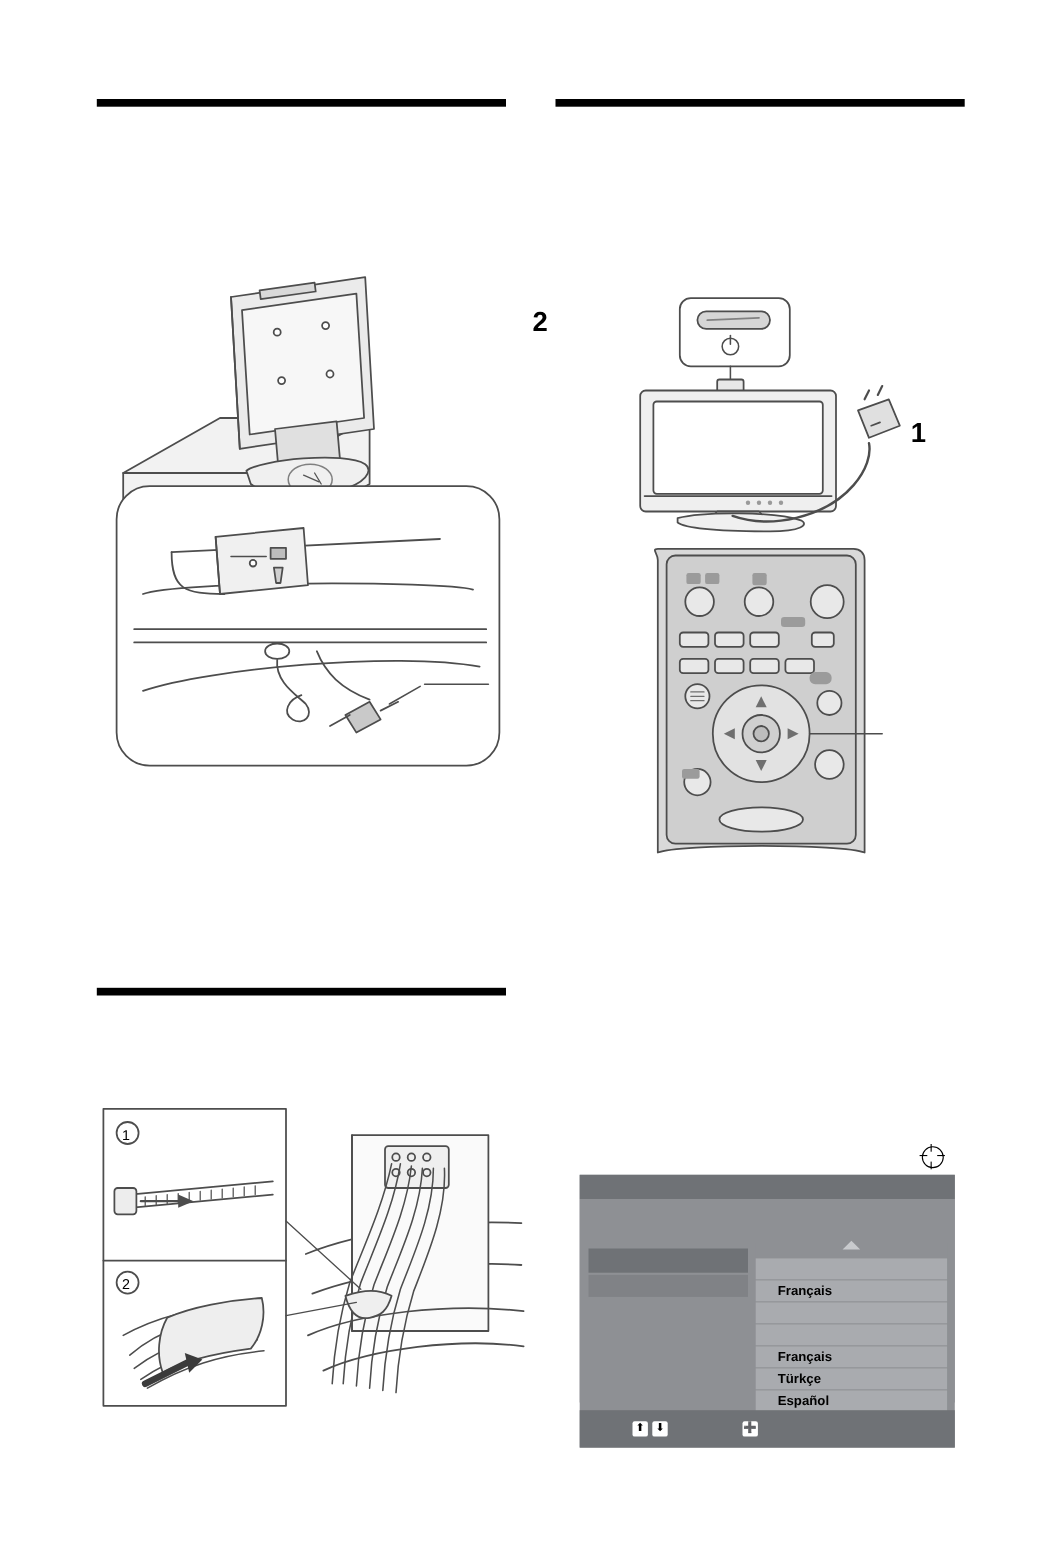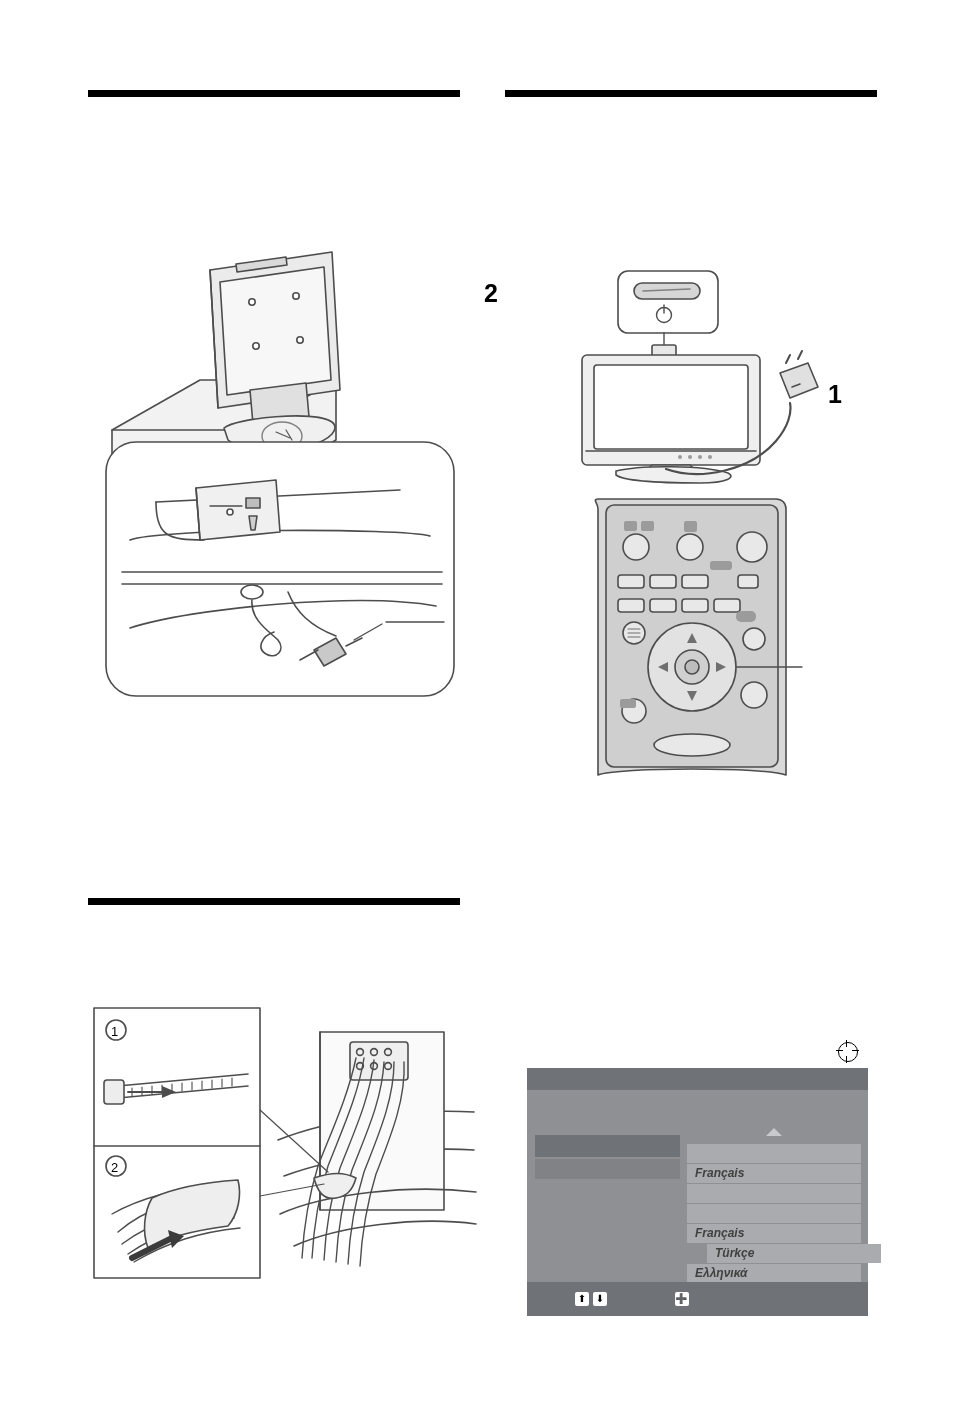--- a/index.html
+++ b/index.html
@@ -89,26 +89,25 @@
     width: 174px; height: 180px;
     background: #8e9094;
   }
   .osd-item {
     position: absolute;
     left: 0;
     width: 174px;
     height: 19px;
     font-size: 12px;
     font-weight: bold;
-    color: #404040;
-    padding-left: 8px;
+    color: #000000;
+    padding-left: 20px;
     box-sizing: border-box;
     line-height: 19px;
     background: #a9abaf;
-    font-style: italic;
   }
   .osd-item.blank { background: #a9abaf; }
   .osd-arrow {
     position: absolute;
     left: 50%;
     transform: translateX(-50%);
     width: 0; height: 0;
     border-left: 8px solid transparent;
     border-right: 8px solid transparent;
   }
@@ -403,22 +402,22 @@
       </div>
 
       <div class="osd-listbox">
         <div class="osd-arrow up" style="top:-2px;"></div>
 
         <div class="osd-item blank" style="top:14px;"></div>
         <div class="osd-item blank" style="top:34px;">Français</div>
         <div class="osd-item blank" style="top:54px;"></div>
         <div class="osd-item blank" style="top:74px;"></div>
         <div class="osd-item blank" style="top:94px;">Français</div>
-        <div class="osd-item blank" style="top:114px;margin-left:20px;">Türkçe</div>
-        <div class="osd-item blank" style="top:134px;">Ελληνικά</div>
+        <div class="osd-item blank" style="top:114px;">Türkçe</div>
+        <div class="osd-item blank" style="top:134px;">Español</div>
 
         <div class="osd-arrow down" style="top:158px;"></div>
       </div>
     </div>
 
     <div class="osd-footer">
       <div class="osd-key" style="left:48px; top:10px;">⬆</div>
       <div class="osd-key" style="left:66px; top:10px;">⬇</div>
       <div class="osd-key" style="left:148px; top:10px;">➕</div>
     </div>

